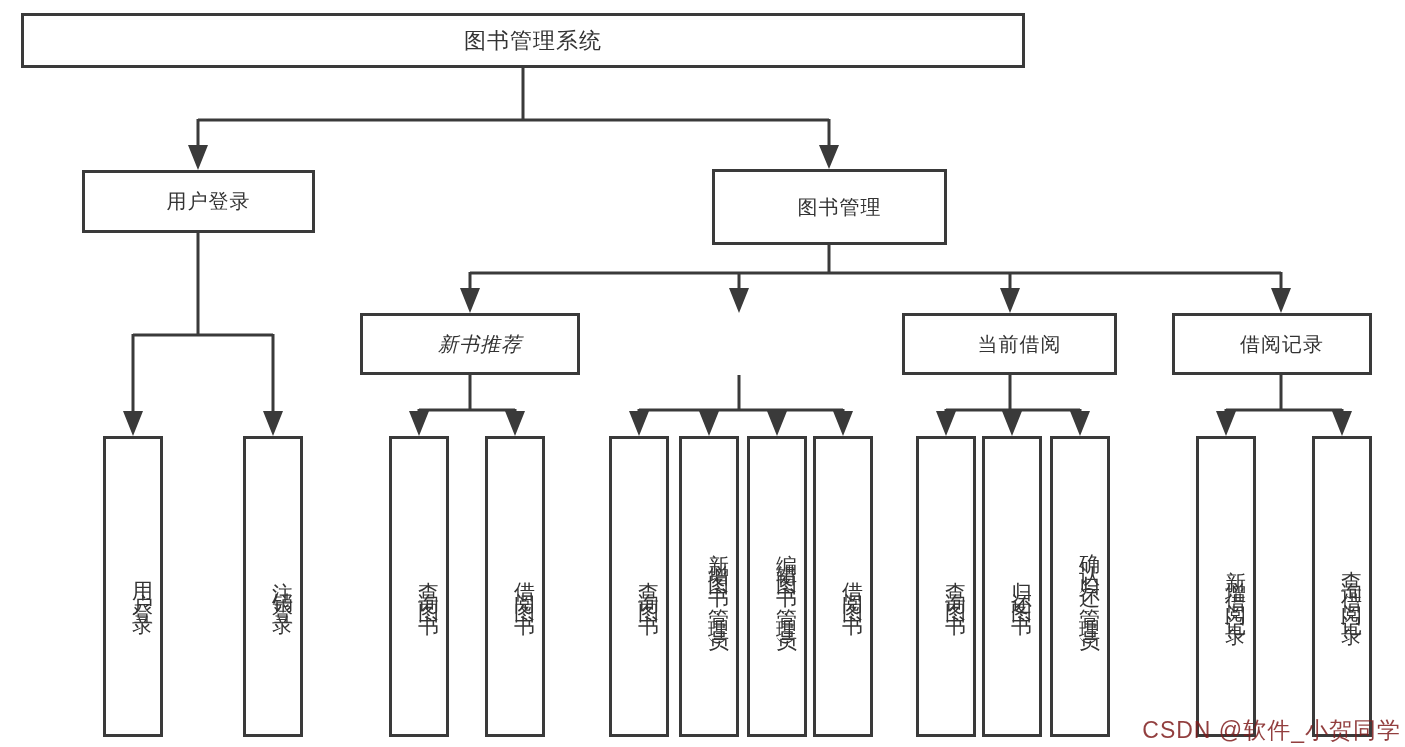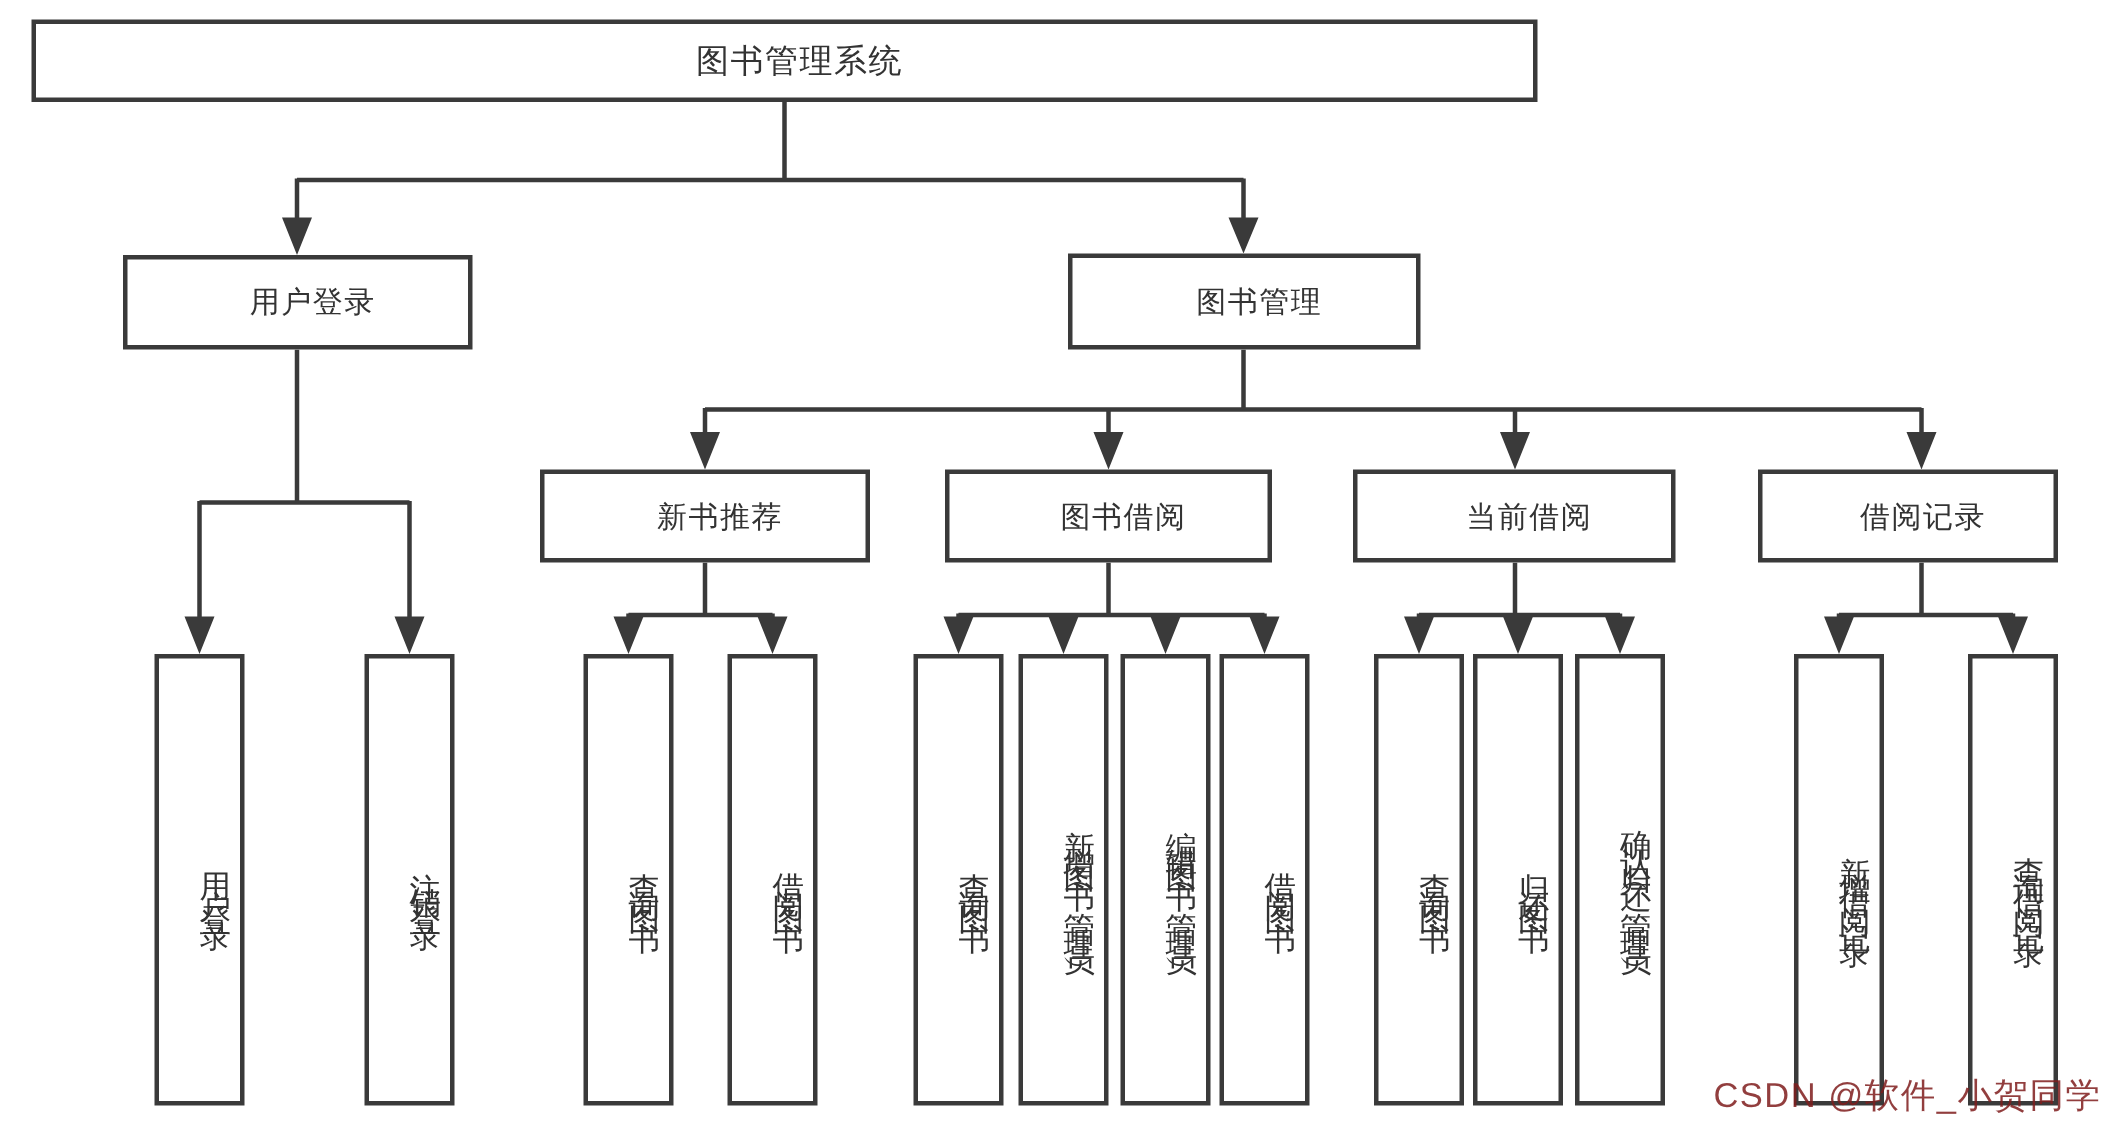--- a/index.html
+++ b/index.html
@@ -41,22 +41,22 @@
     writing-mode: vertical-rl;
     text-orientation: mixed;
     font-size: 21px;
     letter-spacing: 11px;
     white-space: normal;
     line-height: 1;
   }
   
   .n-root  { left:  21px; top:  13px; width:1004px; height:55px; }
   .n-login { left:  82px; top: 170px; width: 233px; height:63px; }
-  .n-mgmt  { left: 712px; top: 169px; width: 235px; height:64px; }
-  .n-rec   { left: 360px; top: 313px; width: 220px; height:62px; }
+  .n-mgmt  { left: 712px; top: 169px; width: 235px; height:76px; }
+  .n-rec   { left: 360px; top: 313px; width: 220px; height:62px;font-style:italic; }
   .n-bor   { left: 630px; top: 313px; width: 218px; height:62px; }
   .n-cur   { left: 902px; top: 313px; width: 215px; height:62px;text-align:right; }
   .n-hist  { left:1172px; top: 313px; width: 200px; height:62px; }
   .lf { top: 436px; width: 60px; height: 301px; }
   .lf-a1 { left: 103px; }
   .lf-a2 { left: 243px; }
   .lf-b1 { left: 389px; }
   .lf-b2 { left: 485px; }
   .lf-c1 { left: 609px; }
   .lf-c2 { left: 679px; }
@@ -141,21 +141,20 @@
       M1216 411 L1236 411 L1226 436 Z
       M1332 411 L1352 411 L1342 436 Z"></path>
   </svg>
 
   <div class="box root n-root">图书管理系统</div>
 
   <div class="box n-login">用户登录</div>
   <div class="box n-mgmt">图书管理</div>
 
   <div class="box n-rec">新书推荐</div>
-  <div class="box n-bor">图书借阅</div>
   <div class="box n-cur">当前借阅</div>
   <div class="box n-hist">借阅记录</div>
 
   <div class="box leaf lf lf-a1">用户登录</div>
   <div class="box leaf lf lf-a2">注销登录</div>
 
   <div class="box leaf lf lf-b1">查询图书</div>
   <div class="box leaf lf lf-b2">借阅图书</div>
 
   <div class="box leaf lf lf-c1">查询图书</div>

